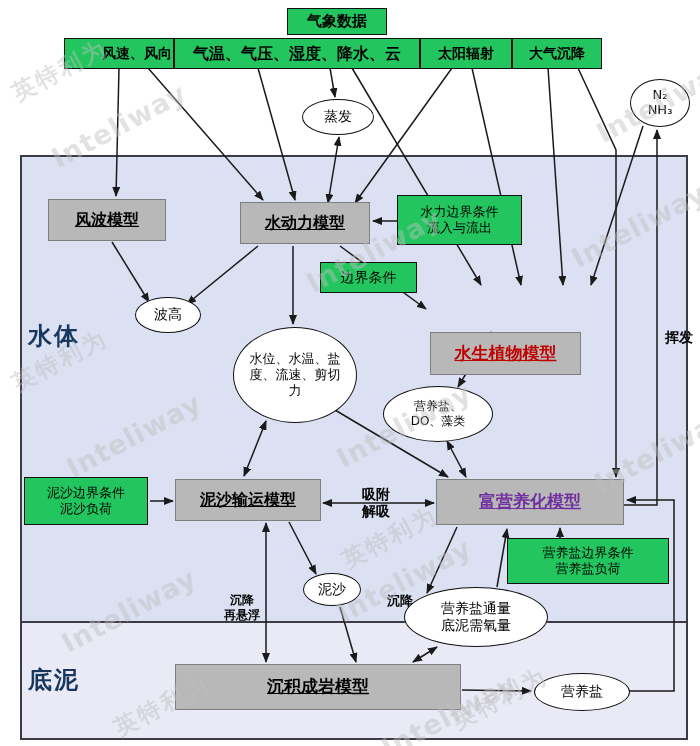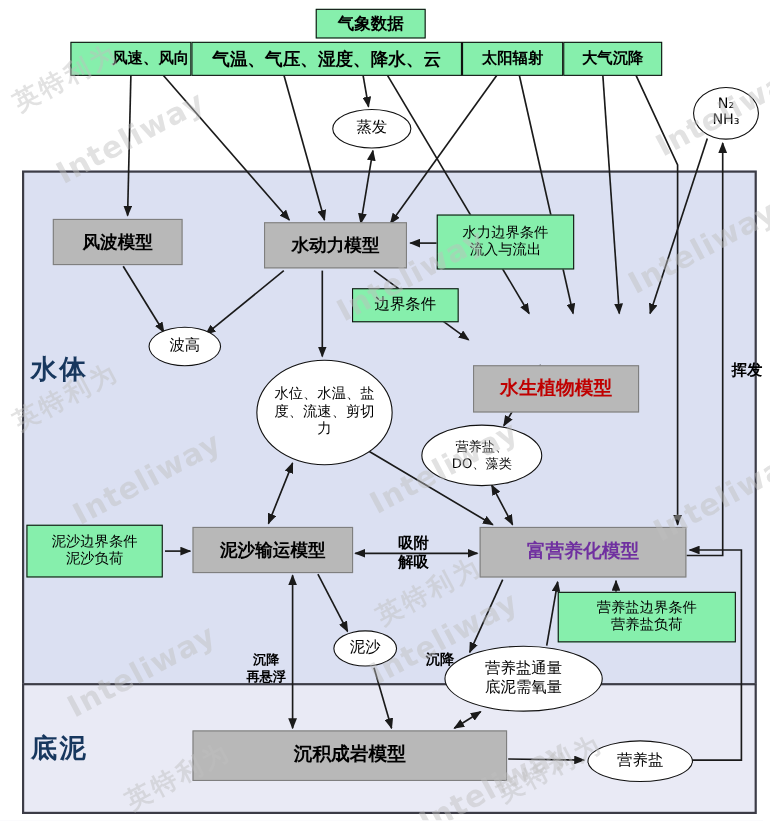--- a/index.html
+++ b/index.html
@@ -4,22 +4,22 @@
 <style>
   html,body{margin:0;padding:0;background:#fff;font-family:"DejaVu Sans","Liberation Sans",sans-serif;}
   #stage{position:relative;width:700px;height:746px;background:#fff;overflow:hidden;}
   .region{position:absolute;box-sizing:border-box;border:2px solid #3c3c46;z-index:1;}
   .region-label{position:absolute;z-index:10;font-weight:bold;font-size:24px;color:#17375e;letter-spacing:2px;}
   svg.arrows{position:absolute;left:0;top:0;z-index:5;}
   .arrow{stroke:#1a1a1a;stroke-width:1.5;fill:none;marker-end:url(#ah);}
   .arrow.double{marker-start:url(#ah);}
   .node{position:absolute;display:flex;align-items:center;justify-content:center;text-align:center;
         white-space:pre-line;box-sizing:border-box;z-index:10;line-height:1.25;color:#000;}
-  .gray{background:#b8b8b8;border:1.5px solid #7f7f7f;font-weight:bold;}
-  .white{background:#86efac;border:1.4px solid #111;}
+  .gray{background:#b8b8b8;border:1.5px solid #7f7f7f;font-weight:bold;text-decoration:underline;}
+  .white{background:#22c55e;border:1.4px solid #111;}
   .ell{background:#ffffff;border:1.4px solid #111;border-radius:50%;}
   .plain{background:transparent;font-weight:600;}
   .wm{position:absolute;z-index:20;color:#bfbfbf;opacity:.45;font-weight:bold;
       transform:rotate(-28deg);pointer-events:none;font-size:27px;letter-spacing:1px;white-space:nowrap;}
   .wm.cjk{font-size:23px;letter-spacing:3px;}
 </style>
 </head>
 <body>
 
 <div id="stage">

